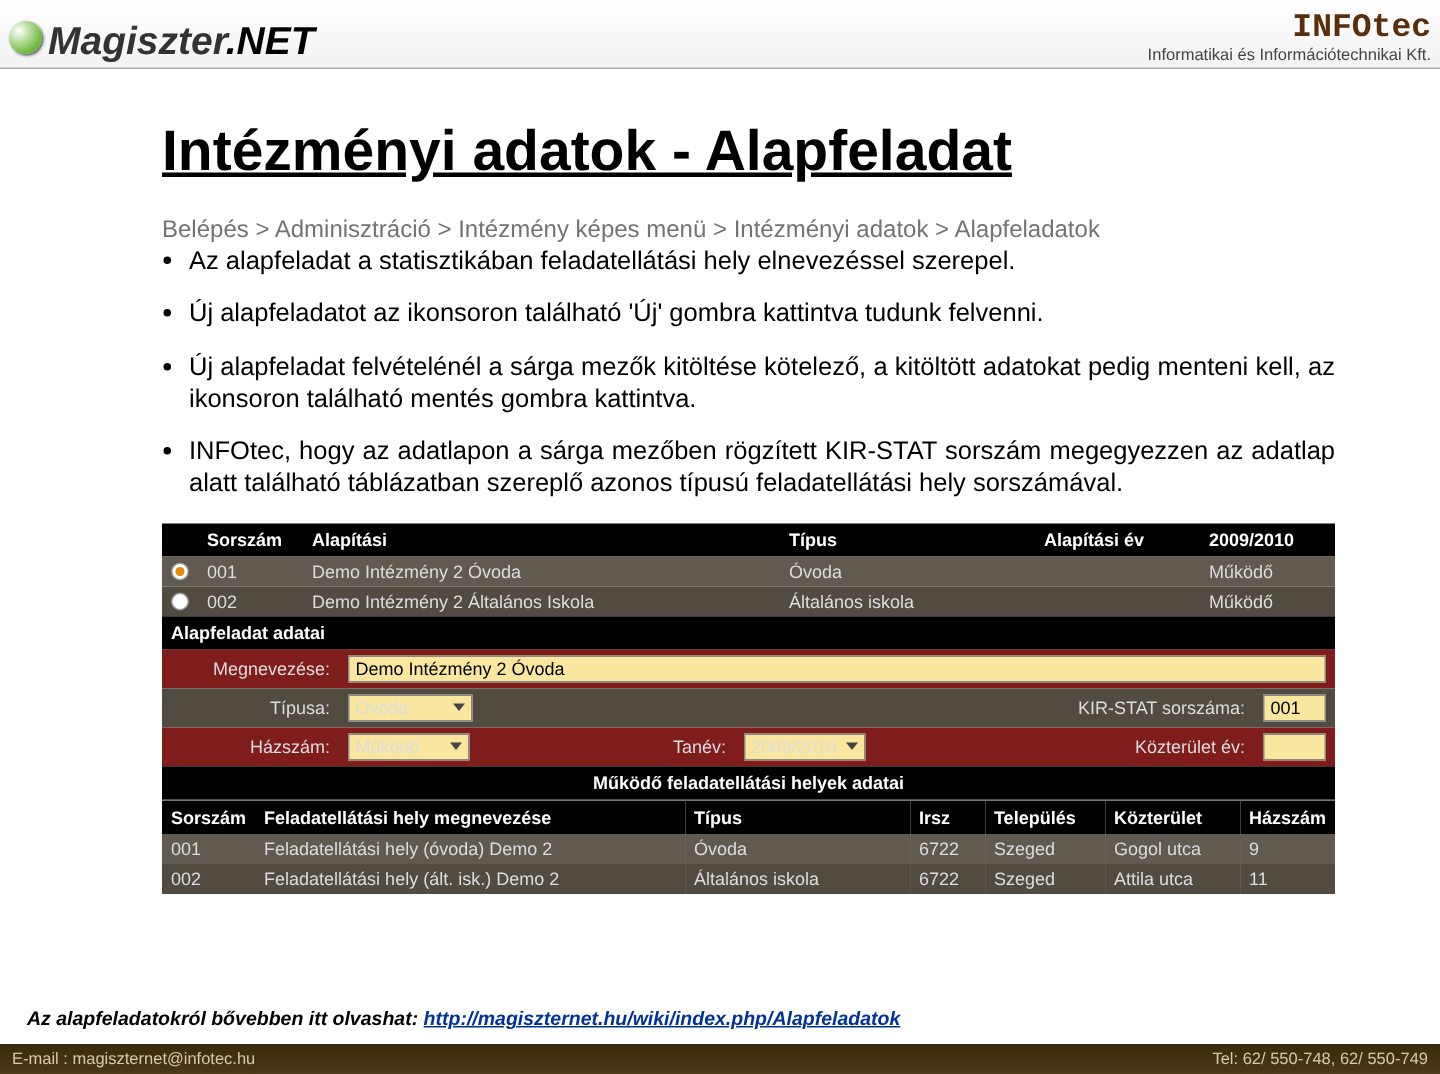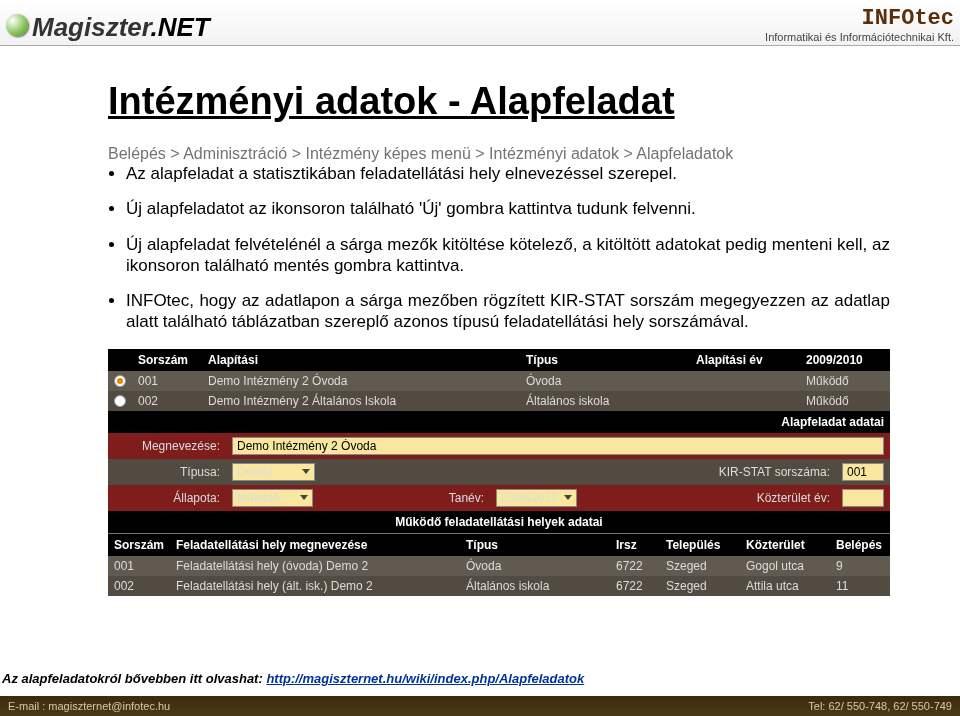--- a/index.html
+++ b/index.html
@@ -38,21 +38,21 @@
   .formrow input[type=text], .formrow select { background:#f9e79f; border:1px solid #888; font-size:12px; padding:1px 4px; }
   .formrow .shortin { width:42px; }
   .formrow .widein { width:420px; }
   .chev { display:inline-block; width:0; height:0; border-left:4px solid transparent; border-right:4px solid transparent; border-top:5px solid #eee; margin-left:2px; vertical-align:middle; }
 
   .subtable th { background:#514b42; color:#ddd; font-weight:normal; text-align:left; padding:3px 6px; font-size:12px; border-top:1px solid #777;}
   .subtable { width:100%; border-collapse:collapse; }
   .subtable tbody td { background:#615a50; color:#ddd; padding:3px 6px; font-size:12px; }
   .subtable tbody tr.alt td { background:#514b42; }
 
-  .footnote { position:absolute; bottom:30px; left:2px; font-size:13px; font-style:italic; font-weight:bold; }
+  .footnote { position:absolute; bottom:30px; left:18px; font-size:13px; font-style:italic; font-weight:bold; }
   .footnote a { color:#003399; text-decoration:underline; font-style:italic; }
 
   .footer { position:absolute; bottom:0; left:0; right:0; height:20px; background:linear-gradient(#3a2a0a,#4a3a18); color:#d8c9a6; font-size:11px; font-family:Verdana,Arial; display:flex; justify-content:space-between; align-items:center; padding:0 8px; }
 </style>
 </head>
 <body>
 
 <div class="topbar">
   <div class="brand">
     <span class="brand-ball"></span>
@@ -106,41 +106,41 @@
           <td>Általános iskola</td>
           <td></td>
           <td>Működő</td>
         </tr>
       </tbody>
     </table>
 
     <table>
         <tbody>
           <tr class="sectionbar">
-            <td colspan="6" style="text-align:right">Alapfeladat adatai</td>
+            <td colspan="6" style="text-align:left">Alapfeladat adatai</td>
           </tr>
         </tbody>
       </table>
 
     <div class="formrow alt">
       <span class="lbl" style="width:110px">Megnevezése:</span>
       <input type="text" class="widein" style="flex: 1 1 0%;" value="Demo Intézmény 2 Óvoda">
     </div>
     <div class="formrow">
       <span class="lbl" style="width:110px">Típusa:</span>
       <span style="display:inline-flex; align-items:center; background:#f9e79f; border:1px solid #888; padding:1px 4px;">
         <span>Óvoda</span>
           <span class="chev" style="border-top-color:#444; margin-left:30px;"></span>
       </span>
       <span style="flex:1"></span>
       <span class="lbl">KIR-STAT sorszáma:</span>
       <input type="text" class="shortin" value="001" style="">
     </div>
     <div class="formrow alt">
-      <span class="lbl" style="width:110px">Állapota:</span>
+      <span class="lbl" style="width:110px">Házszám:</span>
       <span style="display:inline-flex; align-items:center; background:#f9e79f; border:1px solid #888; padding:1px 4px;">
         <span>Működő</span>
           <span class="chev" style="border-top-color:#444; margin-left:20px;"></span>
       </span>
       <span style="width:120px"></span>
       <span class="lbl">Tanév:</span>
       <span style="display:inline-flex; align-items:center; background:#f9e79f; border:1px solid #888; padding:1px 4px;">
         <span>2009/2010</span>
           <span class="chev" style="border-top-color:#444; margin-left:6px;"></span>
       </span>
@@ -159,21 +159,21 @@
 
     <table class="subtable">
       <thead>
         <tr>
           <th style="width:60px">Sorszám</th>
           <th>Feladatellátási hely megnevezése</th>
           <th style="width:150px">Típus</th>
           <th style="width:50px">Irsz</th>
           <th style="width:80px">Település</th>
           <th style="width:90px">Közterület</th>
-          <th style="width:60px">Belépés</th>
+          <th style="width:60px">Házszám</th>
         </tr>
       </thead>
       <tbody>
         <tr>
           <td>001</td>
           <td>Feladatellátási hely (óvoda) Demo 2</td>
           <td>Óvoda</td>
           <td>6722</td>
           <td>Szeged</td>
           <td>Gogol utca</td>

